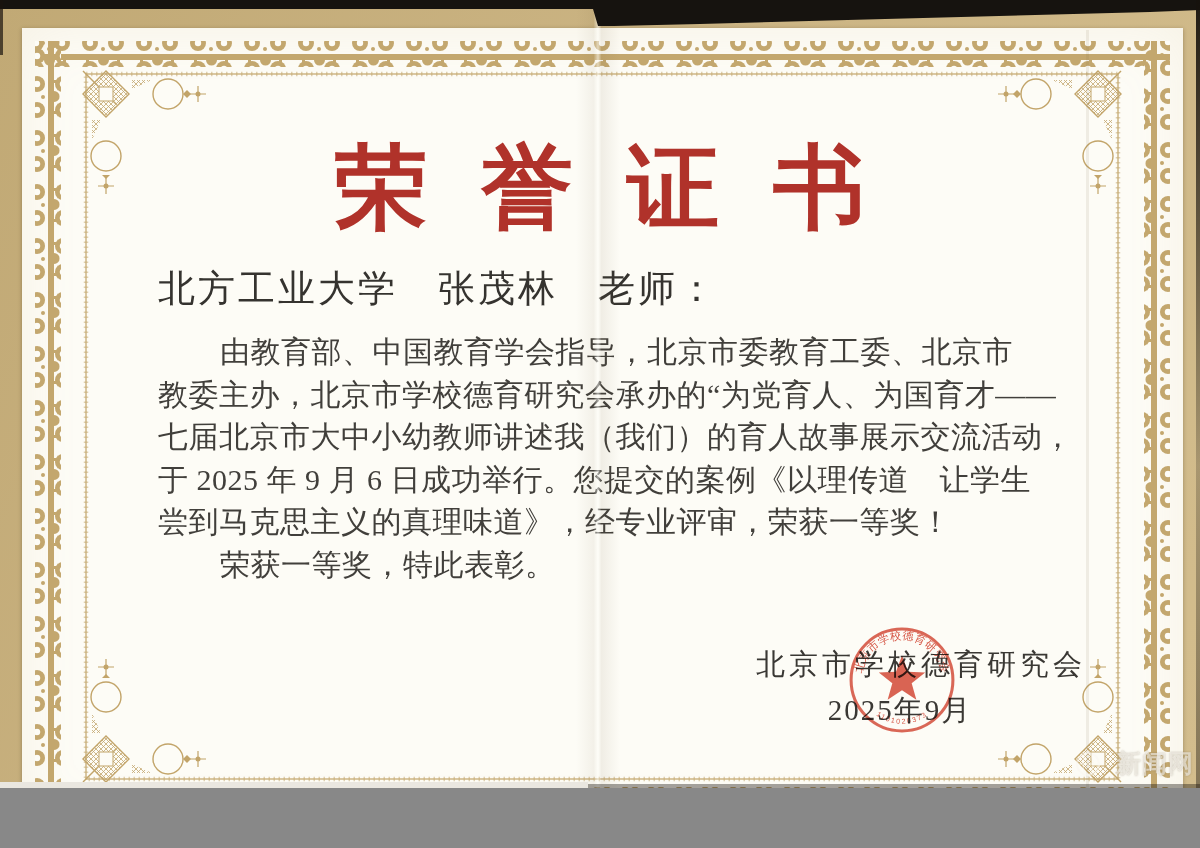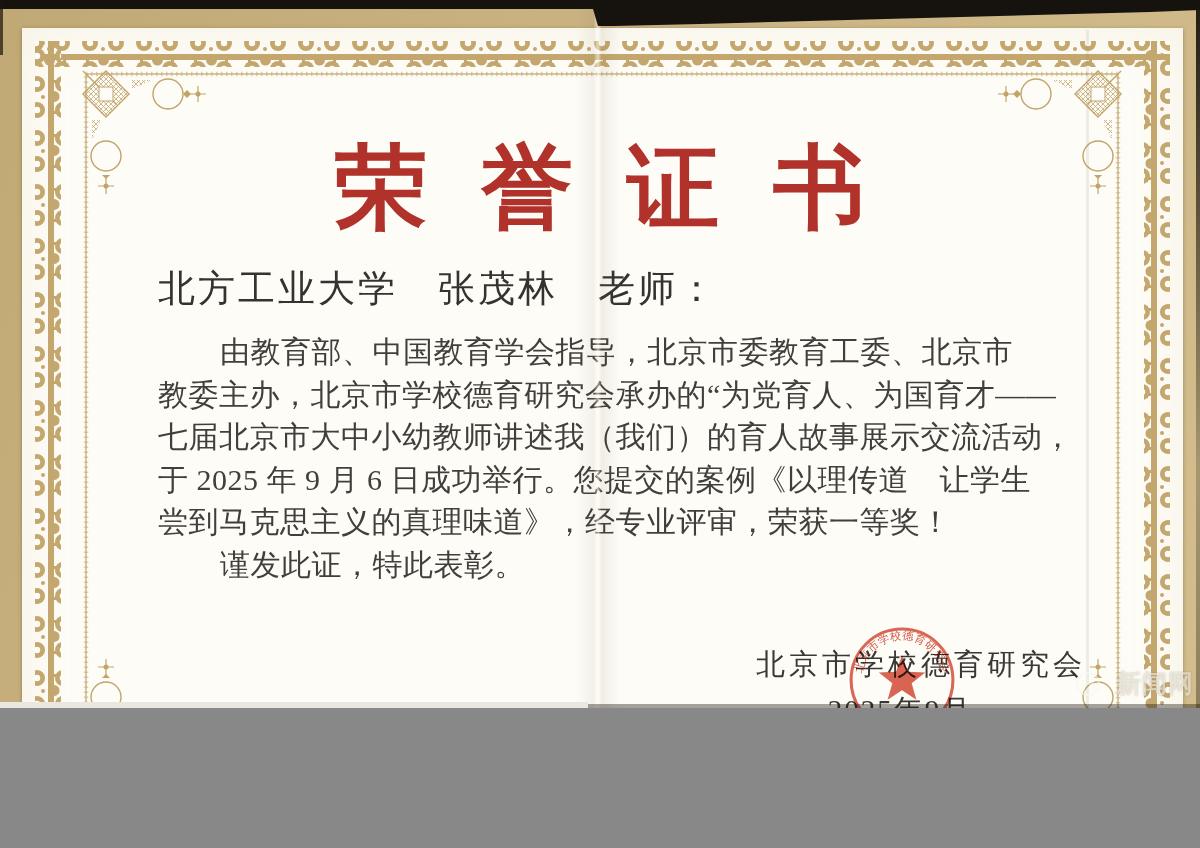--- a/index.html
+++ b/index.html
@@ -1,17 +1,17 @@
 <!DOCTYPE html>
 <html><head>
 <meta charset="utf-8">
 <style>
   html,body{margin:0;padding:0;background:#888;}
   .scene{
-    position:relative;width:1200px;height:708px;overflow:hidden;
+    position:relative;width:1200px;height:788px;overflow:hidden;
     background:linear-gradient(115deg,#c1a975 0%,#cbb483 45%,#d3bd8d 100%);
     font-family:"Liberation Serif","DejaVu Serif",serif;
   }
   .paper{
     position:absolute;left:22px;top:28px;width:1161px;height:798px;
     background:#fdfcf6;
     box-shadow:0 1px 4px rgba(90,70,40,.45), inset 0 0 55px rgba(205,180,130,.14);
   }
   .border-svg{position:absolute;inset:0;}
   
@@ -113,21 +113,21 @@
   <div class="title">荣誉证书</div>
 
   <div class="recipient">北方工业大学　张茂林　老师：</div>
 
   <div class="body">
     <div class="body-line indent">由教育部、中国教育学会指导，北京市委教育工委、北京市</div>
     <div class="body-line">教委主办，北京市学校德育研究会承办的“为党育人、为国育才——</div>
     <div class="body-line">七届北京市大中小幼教师讲述我（我们）的育人故事展示交流活动，</div>
     <div class="body-line">于 2025 年 9 月 6 日成功举行。您提交的案例《以理传道　让学生</div>
     <div class="body-line">尝到马克思主义的真理味道》，经专业评审，荣获一等奖！</div>
-    <div class="body-line indent">谨发此证，特此表彰。</div>
+    <div class="body-line indent">荣获一等奖，特此表彰。</div>
   </div>
 
   <div class="issuer">北京市学校德育研究会</div>
   <div class="date">2025年9月</div>
 
   <svg class="seal" width="112" height="112" viewBox="0 0 110 110" xmlns="http://www.w3.org/2000/svg">
     <defs>
       <path id="sealArcTop" d="M 15.6,48.1 A 40,40 0 0 1 94.4,48.1" fill="none"></path>
       <path id="sealArcBottom" d="M 19.8,79.7 A 43,43 0 0 0 90.2,79.7" fill="none"></path>
     </defs>

